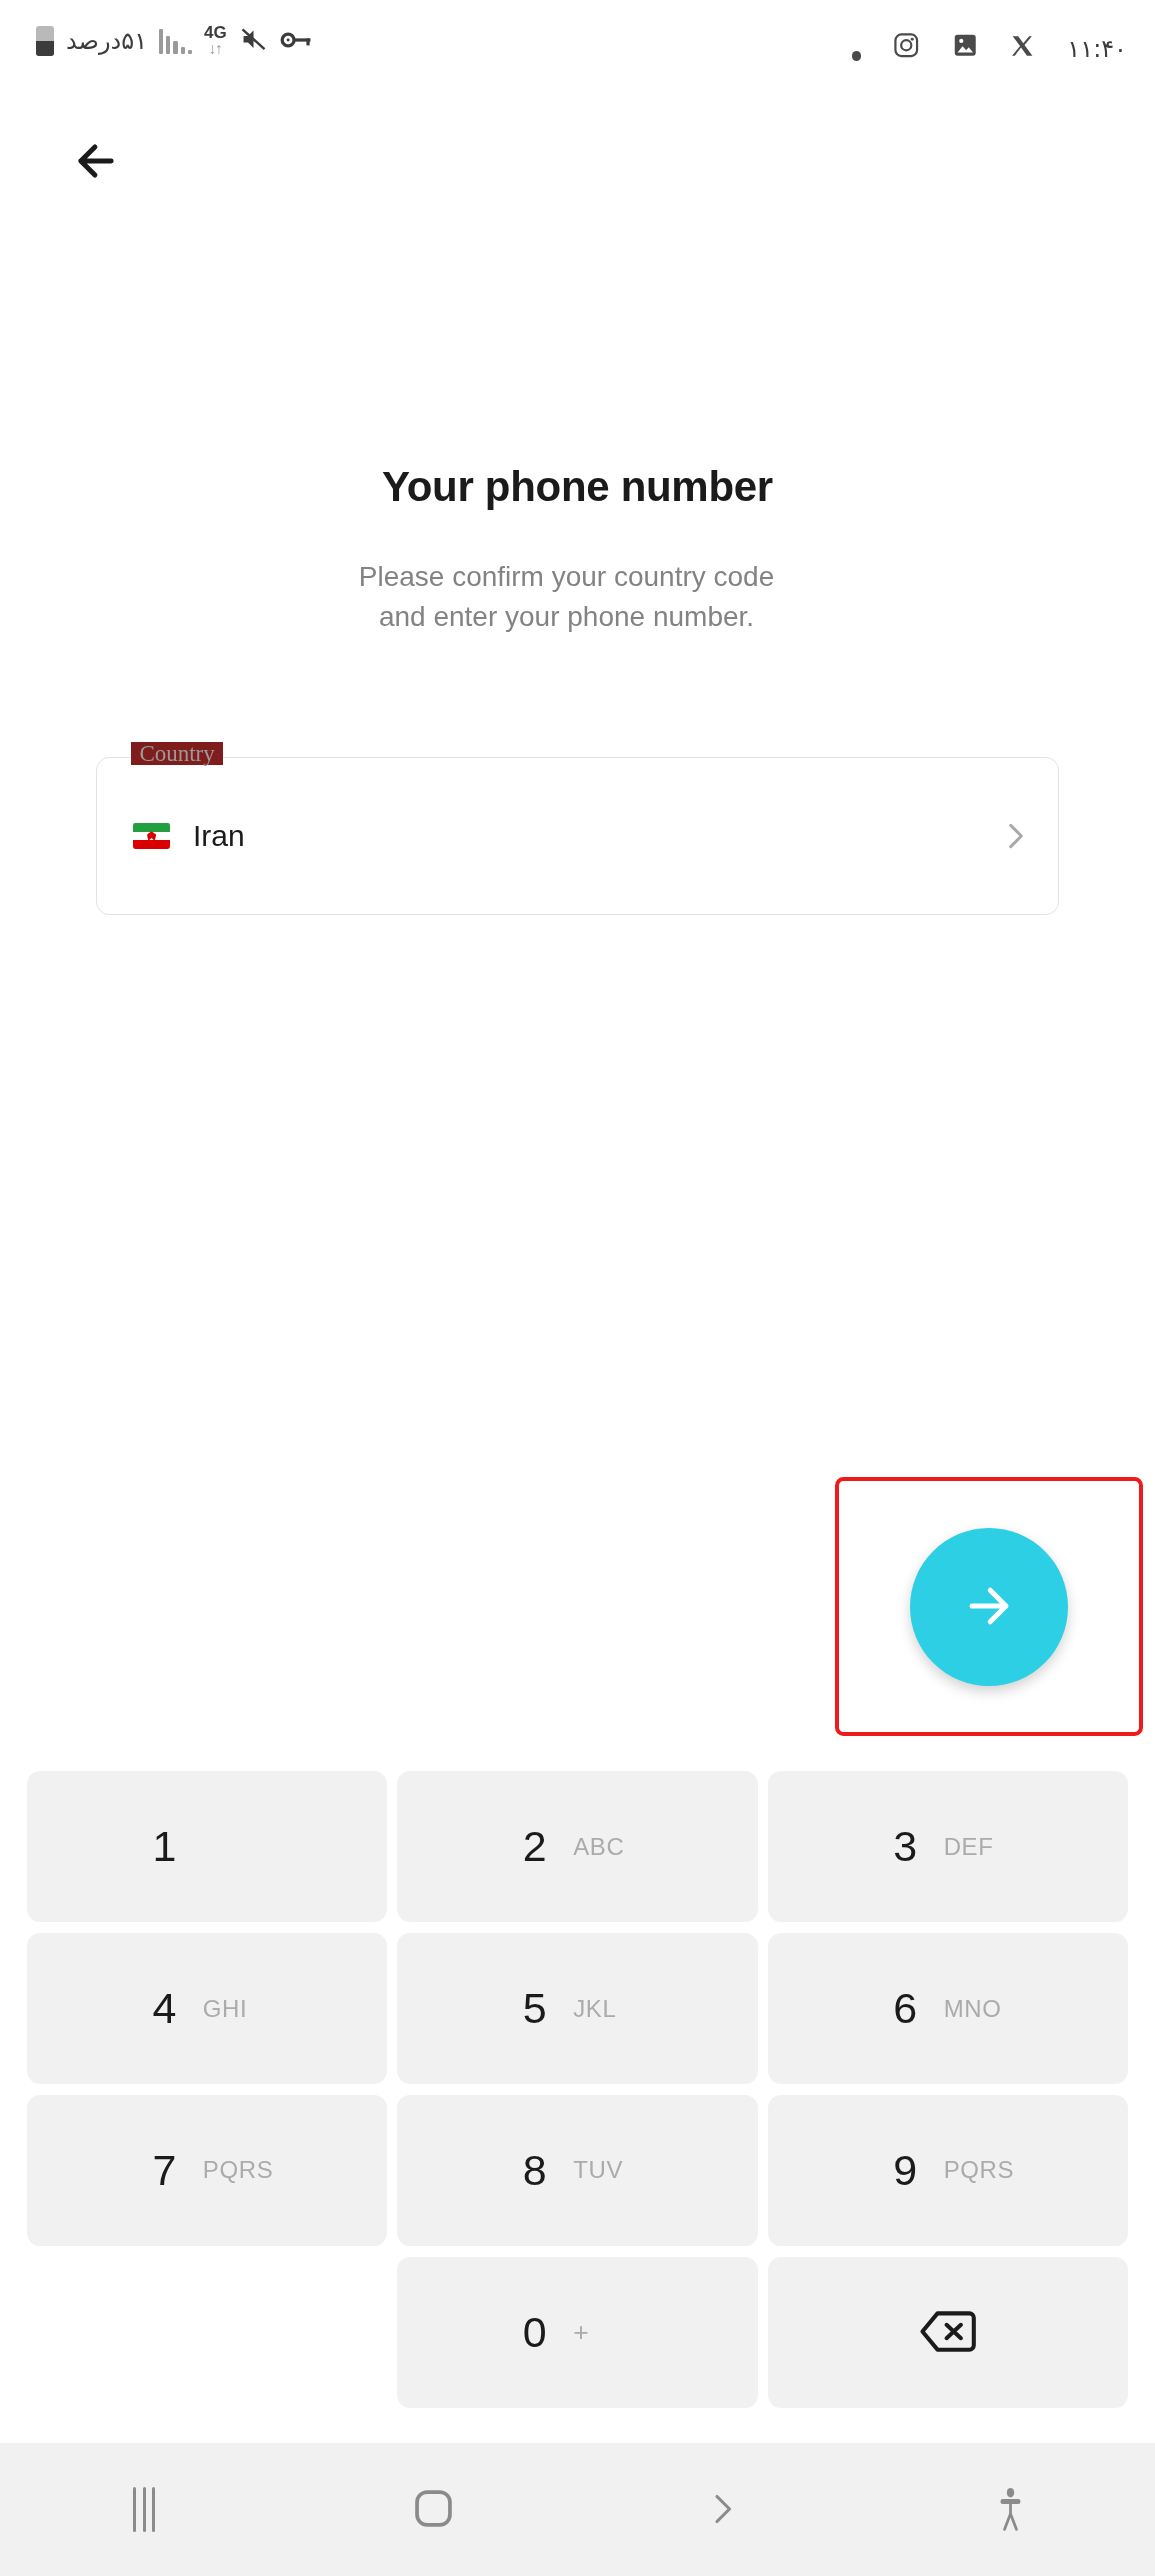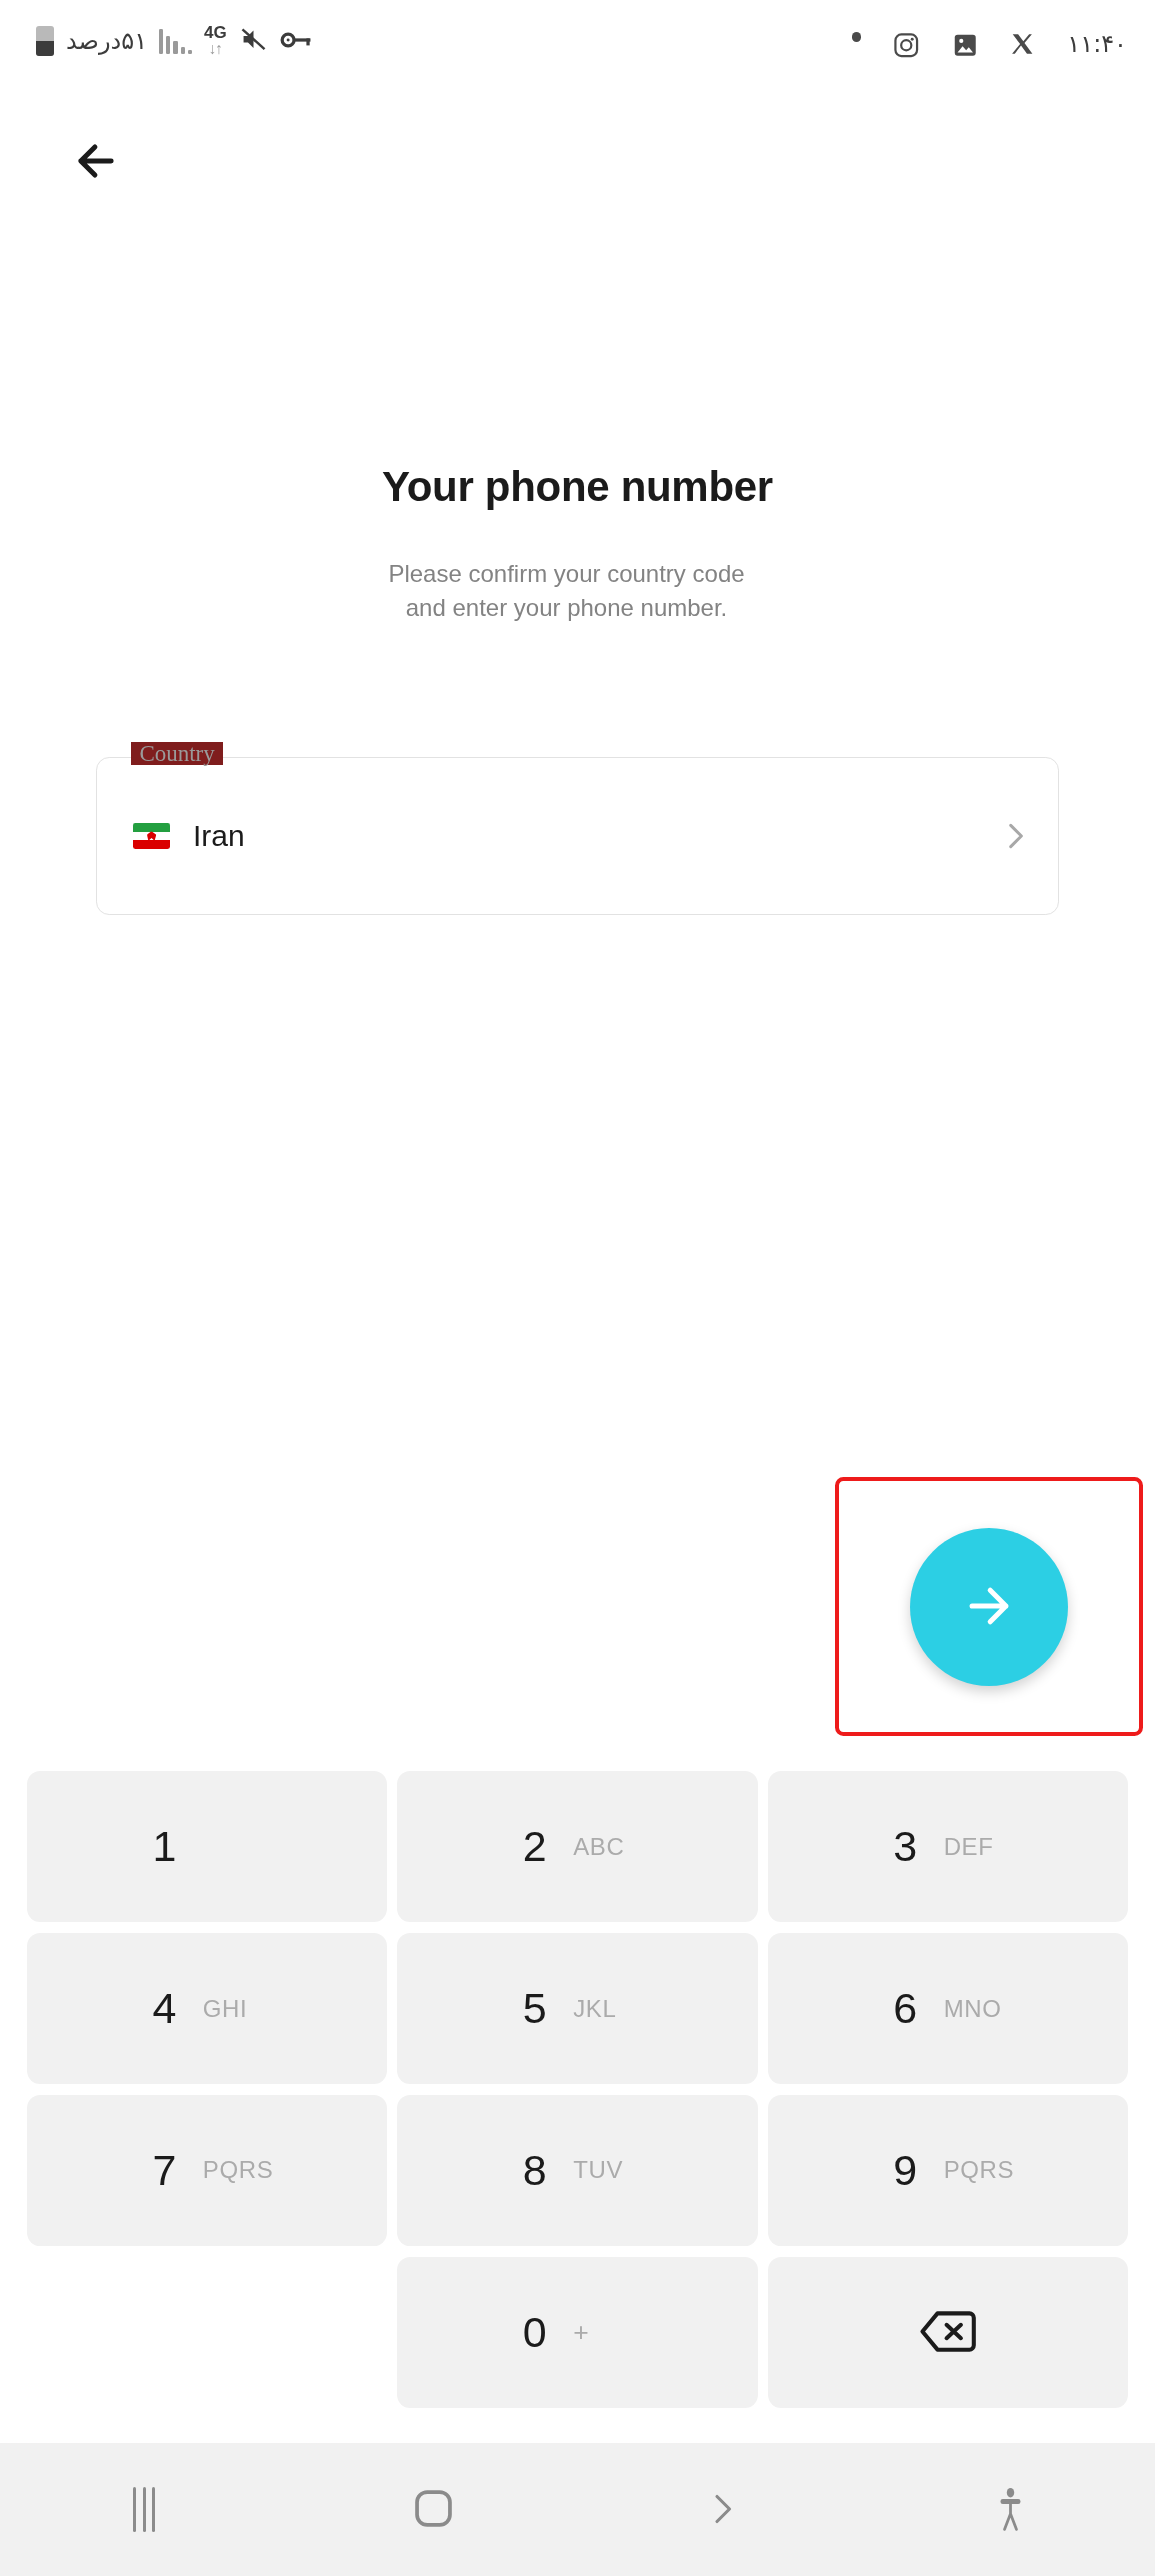--- a/index.html
+++ b/index.html
@@ -25,21 +25,21 @@
     top: 0; left: 0;
     width: 1155px;
     height: 65px;
     background: #ffffff;
     display: flex;
     align-items: center;
     justify-content: space-between;
     padding: 16px 28px 0 36px;
   }
   .sb-left  { display: flex; align-items: center; gap: 12px; }
-  .sb-right { display: flex; align-items: flex-start; gap: 32px; margin-top: 12px; }
+  .sb-right { display: flex; align-items: flex-end; gap: 32px; margin-top: 12px; }
 
   .battery-icon {
     position: relative;
     width: 18px; height: 30px;
     border-radius: 3px;
     background: #b9b9b9;
     overflow: hidden;
   }
   .battery-icon::before {
     content: "";
@@ -105,21 +105,21 @@
     font-size: 42px;
     font-weight: bold;
     color: #1b1b1b;
     letter-spacing: -0.3px;
   }
   .page-sub {
     position: absolute;
     top: 557px; left: 0;
     width: 1133px;
     text-align: center;
-    font-size: 24px;
+    font-size: 28px;
     color: #838383;
     line-height: 1.42;
   }
 
   
   .field {
     position: absolute;
     left: 96px;
     width: 963px;
     border-radius: 13.2px;

